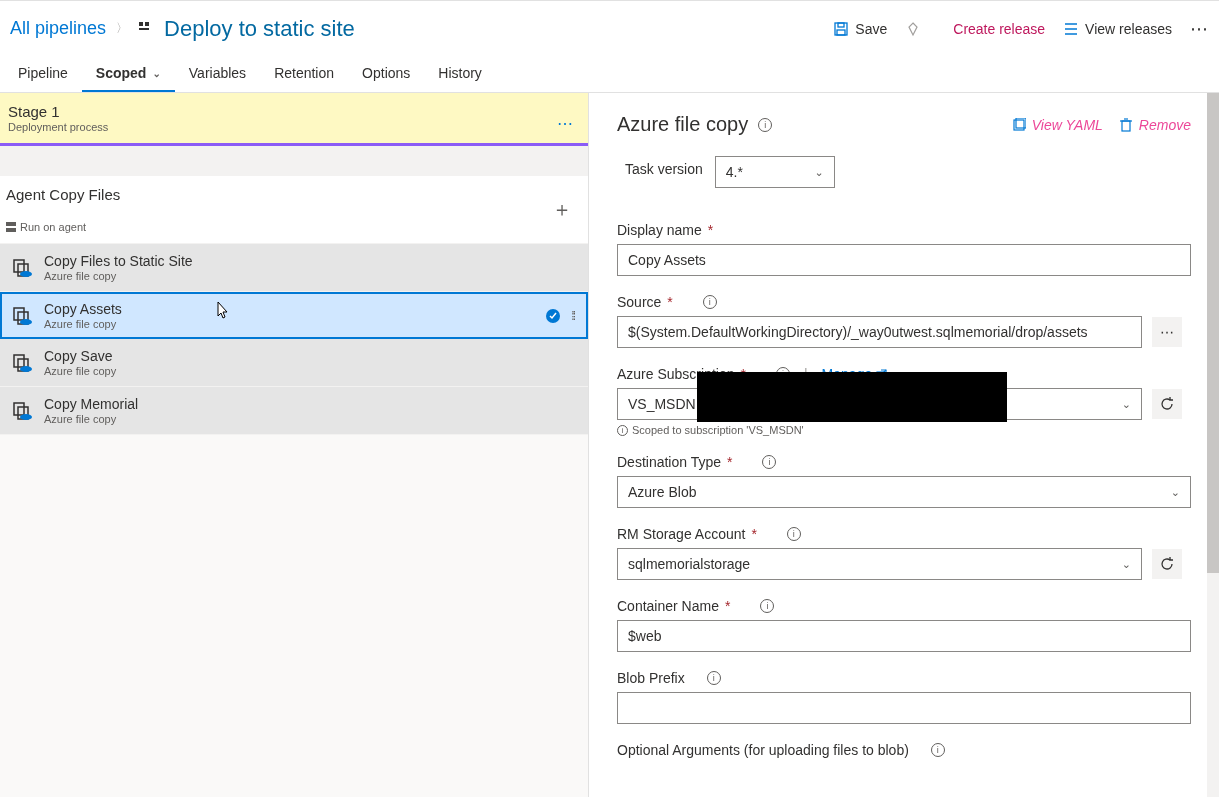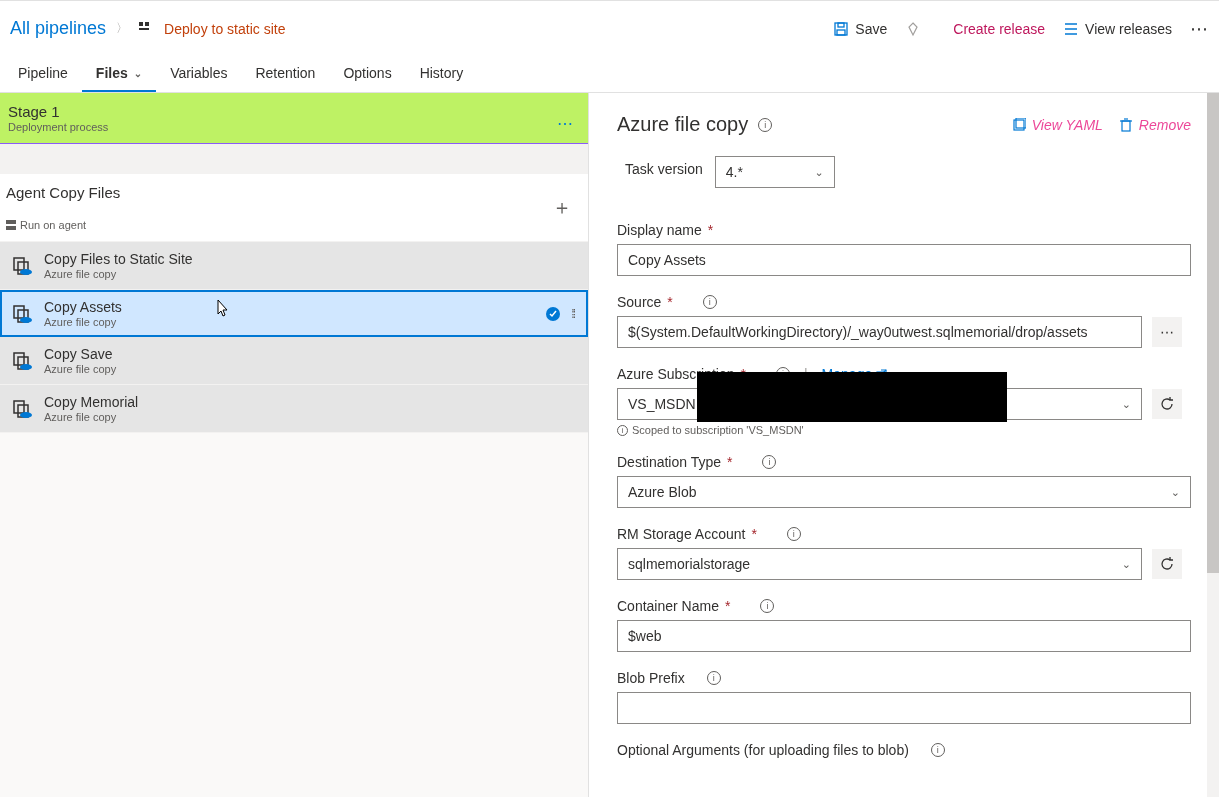--- a/index.html
+++ b/index.html
@@ -5,39 +5,39 @@
 * { box-sizing: border-box; margin: 0; padding: 0; font-family: "Segoe UI", -apple-system, sans-serif; }
 body { background: #fff; font-size: 14px; color: #323130; overflow: hidden; }
 .app { width: 1219px; height: 797px; display: flex; flex-direction: column; }
 
 
 .top-header { height: 56px; border-top: 1px solid #e1e1e1; display: flex; align-items: center; padding: 0 10px 0 10px; }
 .bc { display: flex; align-items: center; gap: 10px; }
 .bc-link { color: #0078d4; font-size: 18px; }
 .bc-chev { color: #a19f9d; font-size: 12px; }
 .bc-icon { display: inline-flex; align-items: center; gap: 4px; }
-.bc-title { font-size: 14px; color: #c2410c; }
+.bc-title { font-size: 22px; color: #0369a1; }
 .top-actions { margin-left: auto; display: flex; align-items: center; gap: 18px; }
 .top-action { display: flex; align-items: center; gap: 6px; font-size: 14px; cursor: pointer; }
 .top-action.disabled { color: #be185d; gap: 32px; }
 .icon { display: inline-flex; align-items: center; justify-content: center; }
 
 
 .nav-tabs { height: 36px; display: flex; align-items: stretch; padding: 0 0 0 4px; gap: 0; }
 .nav-tab { padding: 0 14px; display: flex; align-items: center; gap: 6px; font-size: 14px; color: #323130; cursor: pointer; border-bottom: 2px solid transparent; }
 .nav-tab.active { border-bottom: 2px solid #0078d4; font-weight: 600; }
 .nav-chev { font-size: 10px; color: #605e5c; }
 
 
 .main { flex: 1; display: flex; border-top: 1px solid #e1e1e1; overflow: hidden; }
 .left { width: 589px; background: #faf9f8; overflow-y: auto; border-right: 1px solid #e1e1e1; }
 .right { flex: 1; overflow-y: auto; padding: 20px 28px 20px 28px; position: relative; }
 
 
-.stage-header { background: #bef264; padding: 10px 14px 10px 6px; display: flex; align-items: flex-end; border-bottom: 1px solid #8b5cf6; }
+.stage-header { background: #fef9c3; padding: 10px 14px 10px 6px; display: flex; align-items: flex-end; border-bottom: 3px solid #8b5cf6; }
 .stage-info { flex: 1; padding-left: 2px; }
 .stage-title { font-size: 15px; color: #323130; }
 .stage-sub { font-size: 11px; color: #605e5c; margin-top: 1px; }
 .stage-menu { color: #0078d4; font-size: 16px; letter-spacing: 1px; cursor: pointer; }
 .spacer-row { height: 30px; background: #f3f2f1; }
 
 .agent-header { background: #fff; padding: 10px 16px 10px 6px; display: flex; align-items: center; border-bottom: 1px solid #f3f2f1; }
 .agent-info { flex: 1; }
 .agent-title { font-size: 15px; }
 .agent-sub { font-size: 11px; color: #605e5c; display: flex; align-items: center; gap: 4px; margin-top: 18px; }
@@ -132,21 +132,21 @@
         </span>
         <span>View releases</span>
       </div>
       <div class="top-action" style="font-size:18px;letter-spacing:1px;">⋯</div>
     </div>
   </div>
 
   <div class="nav-tabs">
     <div class="nav-tab">Pipeline</div>
     <div class="nav-tab active">
-      <span>Files</span>
+      <span>Scoped</span>
       <span class="nav-chev">⌄</span>
     </div>
     <div class="nav-tab">Variables</div>
     <div class="nav-tab">Retention</div>
     <div class="nav-tab">Options</div>
     <div class="nav-tab">History</div>
   </div>
 
   <div class="main">
 

